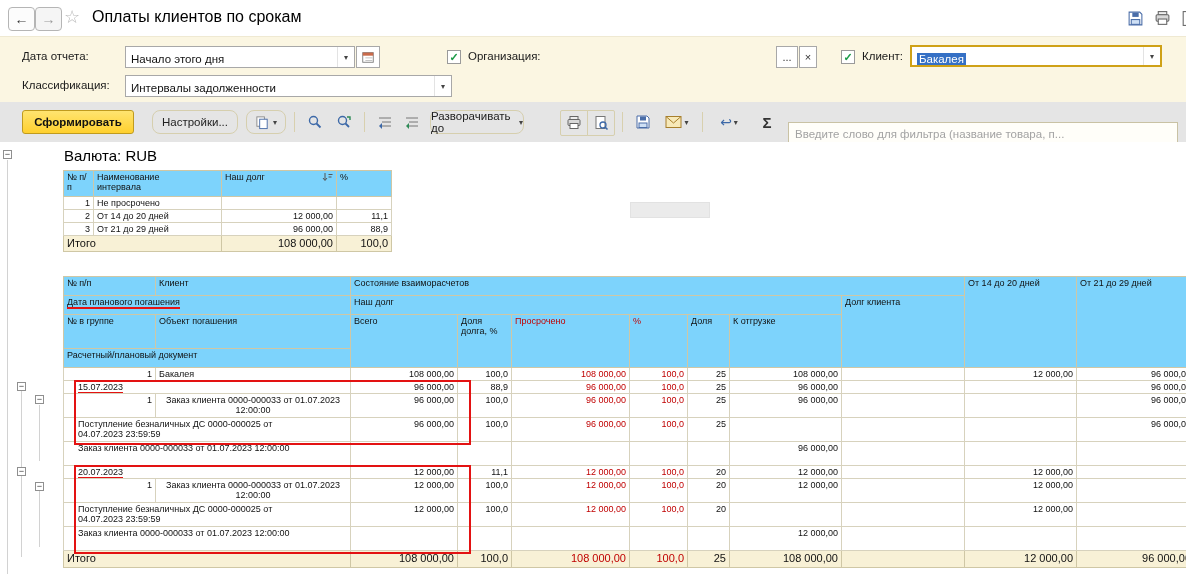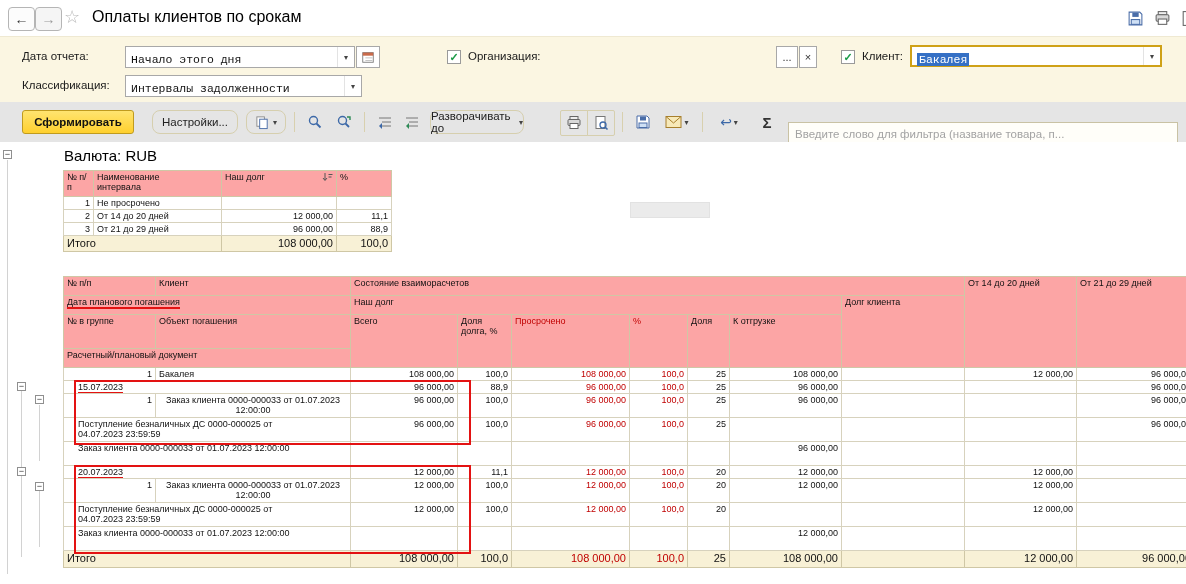--- a/index.html
+++ b/index.html
@@ -14,21 +14,21 @@
   .navbtn.fwd{color:#9a9a9a;background:#f5f5f5;}
   .star{font-size:18px;color:#b9b9b9;cursor:pointer;}
   .title{font-size:16px;color:#000;white-space:nowrap;}
   .icobtn{width:22px;height:22px;display:flex;align-items:center;justify-content:center;cursor:pointer;}
 
   
   .fpanel{left:0;top:36px;width:1186px;height:66px;background:#fbf6e2;border-top:1px solid #efe9d2;}
   .flabel{font-size:11.5px;color:#1a1a1a;white-space:nowrap;}
   .fld{position:absolute;height:22px;background:#fff;border:1px solid #a8a8a8;display:flex;align-items:stretch;
        font-size:11.5px;box-sizing:border-box;}
-  .fld .val{flex:1;display:flex;align-items:center;padding:12px 5px;white-space:nowrap;overflow:hidden;font-family:Liberation Mono, monospace;}
+  .fld .val{flex:1;display:flex;align-items:center;padding:12px 5px;white-space:nowrap;overflow:hidden;}
   .ddbtn{width:16px;display:flex;align-items:center;justify-content:center;color:#444;font-size:8px;
          border-left:1px solid #e3e3e3;cursor:pointer;}
   .sqbtn{position:absolute;height:22px;border:1px solid #a8a8a8;background:#fff;box-sizing:border-box;
          display:flex;align-items:center;justify-content:center;font-size:11px;color:#333;cursor:pointer;}
   .chk{position:absolute;width:14px;height:14px;background:#fff;border:1px solid #9a9a9a;box-sizing:border-box;
        display:flex;align-items:center;justify-content:center;font-size:11px;font-weight:bold;color:#1d9b48;cursor:pointer;}
   .goldfld{border:2px solid #cfa117;}
   .sel{background:#3570c5;color:#fff;padding:0 2px;}
 
   
@@ -45,21 +45,21 @@
        font-size:11.5px;padding:0 6px;color:#333;box-sizing:border-box;font-family:"Liberation Sans",sans-serif;margin-top:12px;}
   .flt::placeholder{color:#a3a3a3;}
   .sigma{font-size:15px;color:#333;font-weight:bold;}
   .undo{font-size:14px;color:#3d69a8;line-height:14px;}
 
   
   .report{left:0;top:142px;width:1186px;height:442px;background:#fff;}
   .cur{font-size:15px;color:#000;white-space:nowrap;}
   table{border-collapse:collapse;table-layout:fixed;font-size:9px;color:#111;}
   td{border:1px solid #d7d2bd;padding:1px 3px;vertical-align:top;line-height:10px;overflow:hidden;box-sizing:border-box;}
-  .hc{background:#fca5a5;border-color:#cfc7a5;}
+  .hc{background:#7dd3fc;border-color:#cfc7a5;}
   .top{vertical-align:top;}
   .n{text-align:right;white-space:nowrap;}
   .r{color:#c00000;}
   .c{text-align:center;}
   .ind{padding-left:14px;}
   .w225{display:inline-block;max-width:225px;}
   .w72{display:inline-block;max-width:72px;}
   .tot td{background:#f8f1d6;font-size:11px;line-height:13px;border-color:#cfc7a5;}
   .red-ul{border-bottom:2px solid #e31212;}
   .annrect{position:absolute;border:2px solid #e31212;pointer-events:none;}
@@ -139,21 +139,21 @@
   <div class="fld goldfld" style="left:910px;top:8px;width:252px">
     <span class="val">
         <span class="sel">Бакалея</span>
       </span>
     <span class="ddbtn">
         <span>▾</span>
       </span>
   </div>
 
   <div class="flabel abs" style="left:22px;top:42px">Классификация:</div>
-  <div class="fld" style="left:125px;top:38px;width:237px">
+  <div class="fld" style="left:125px;top:38px;width:327px">
     <span class="val">Интервалы задолженности</span>
     <span class="ddbtn">
         <span>▾</span>
       </span>
   </div>
 </div>
 
 <div class="toolbar abs">
   <div class="genbtn">
     <span>Сформировать</span>

